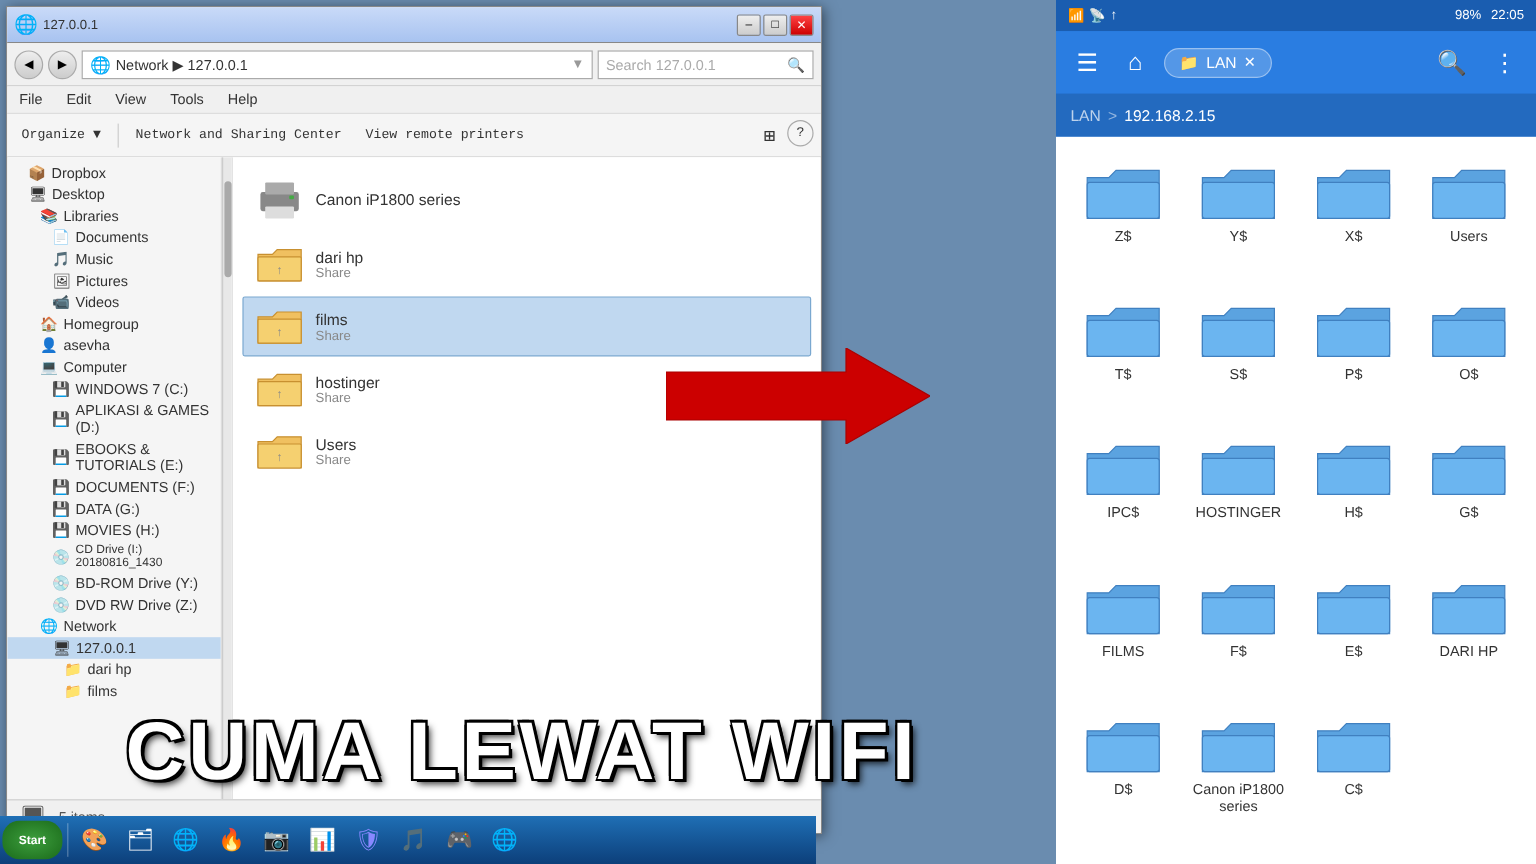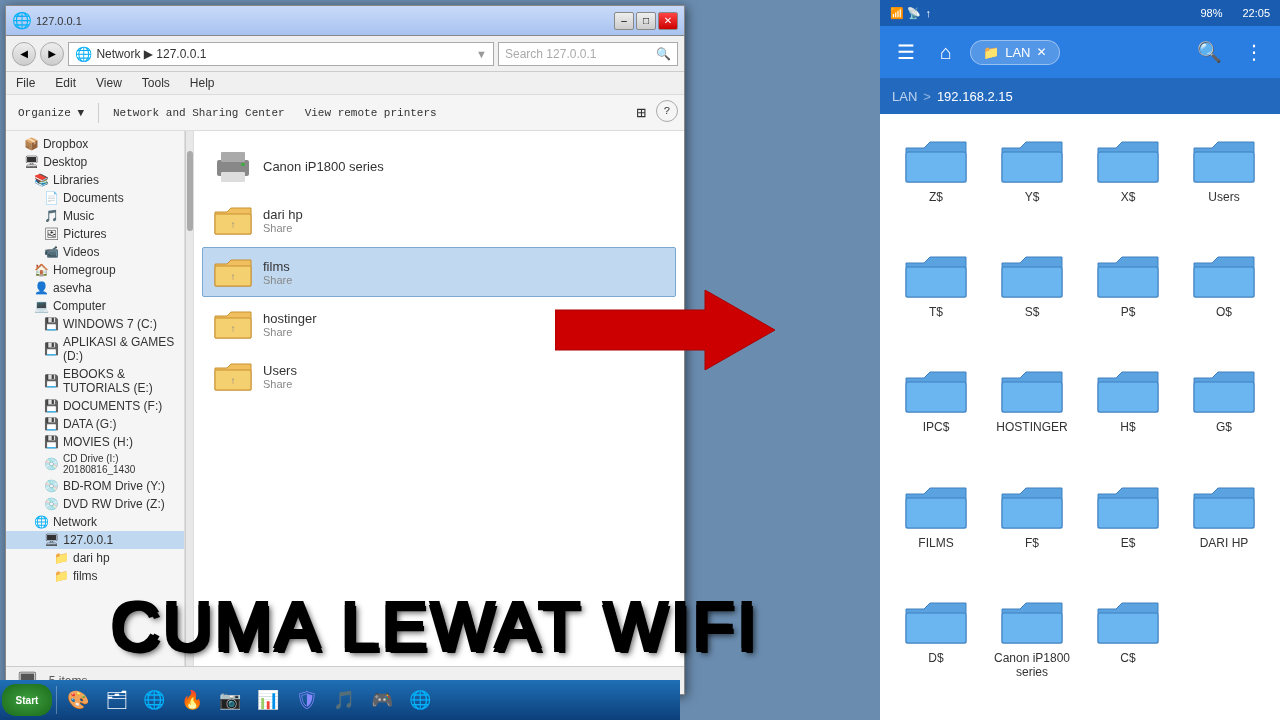--- a/index.html
+++ b/index.html
@@ -561,21 +561,21 @@
   </div>
 
   <div class="mobile-panel" style="position:absolute; right:0; top:0; width:400px;">
 
     <div class="mobile-status-bar">
       <div style="display:flex;gap:4px;align-items:center;">
         <span>📶</span>
         <span>📡</span>
         <span>↑</span>
       </div>
-      <div style="display:flex;gap:20px;align-items:center;">
+      <div style="display:flex;gap:8px;align-items:center;">
         <span>98%</span>
         <span>22:05</span>
       </div>
     </div>
 
     <div class="mobile-nav-bar">
       <div class="mobile-nav-icon">☰</div>
       <div class="mobile-nav-icon">⌂</div>
       <div class="lan-tab">
         <span>📁</span>
@@ -736,15 +736,15 @@
 
     </div>
   </div>
 
   <div style="position:absolute; left:555px; top:290px; z-index:20; pointer-events:none;">
     <svg width="220" height="80" viewBox="0 0 220 80">
       <polygon points="0,20 150,20 150,0 220,40 150,80 150,60 0,60" fill="#cc0000" stroke="#aa0000" stroke-width="1"></polygon>
     </svg>
   </div>
 
-  <div style="position:absolute; bottom:55px; left:0; width:870px; text-align:center; font-size:68px; font-weight:400; color:#000000; font-family:Impact,'Arial Black',sans-serif; letter-spacing:3px; text-shadow: 3px 3px 0 #000, -2px -2px 0 #000, 2px -2px 0 #000, -2px 2px 0 #000, 4px 4px 6px rgba(0,0,0,0.8); z-index:30; pointer-events:none;">CUMA LEWAT WIFI</div>
+  <div style="position:absolute; bottom:55px; left:0; width:870px; text-align:center; font-size:68px; font-weight:700; color:#ffffff; font-family:Impact,'Arial Black',sans-serif; letter-spacing:3px; text-shadow: 3px 3px 0 #000, -2px -2px 0 #000, 2px -2px 0 #000, -2px 2px 0 #000, 4px 4px 6px rgba(0,0,0,0.8); z-index:30; pointer-events:none;">CUMA LEWAT WIFI</div>
 
 </div>
 
 </body></html>

